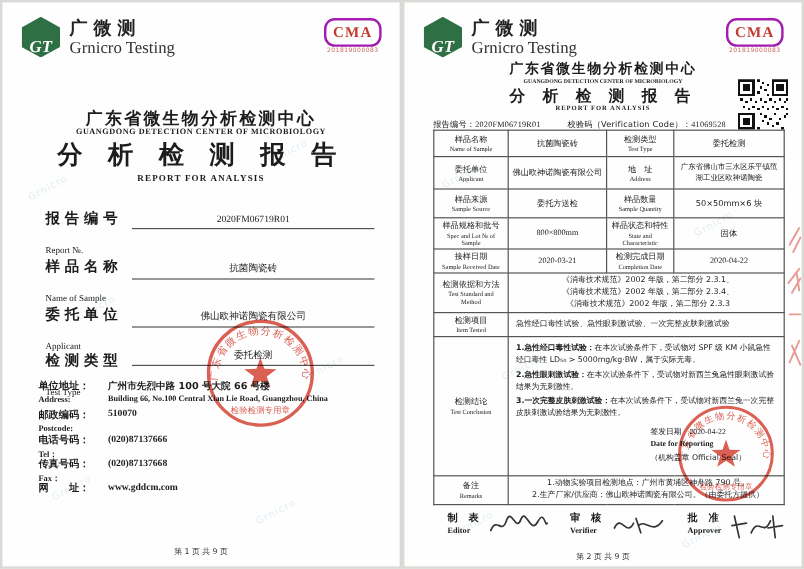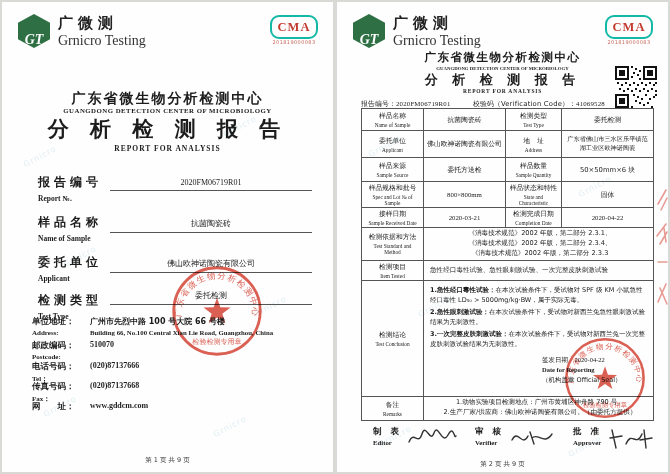--- a/index.html
+++ b/index.html
@@ -11,29 +11,29 @@
   .serif{font-family:"Liberation Serif",serif}
   
   .wm{position:absolute;color:#8fc3d4;opacity:.28;font-size:8px;transform:rotate(-28deg);
       letter-spacing:1px;pointer-events:none}
   
   .hex{width:32px;height:34px;background:#2e6f44;clip-path:polygon(50% 0,100% 26%,100% 74%,50% 100%,0 74%,0 26%);
        display:flex;align-items:flex-end;justify-content:center}
   .hex span{color:#fff;font-weight:bold;font-size:14px;font-style:italic;font-family:"Liberation Serif",serif}
   .brandcn{font-size:15px;font-weight:bold;letter-spacing:5px;color:#222}
   .branden{font-size:14px;color:#333}
-  .cma{width:44px;height:20px;border:2px solid #14b8a6;border-radius:9px;display:flex;align-items:center;
+  .cma{width:44px;height:20px;border:2px solid #a21caf;border-radius:9px;display:flex;align-items:center;
        justify-content:center;color:#c23b2e;font-weight:bold;font-size:12.5px;letter-spacing:1px;
        font-family:"Liberation Serif",serif}
   .cmanum{font-size:5px;color:#c86a5e;letter-spacing:.4px}
   
   .cn-center{width:100%;text-align:center;font-weight:bold}
   
   .fl-label-cn{font-size:12px;font-weight:bold;letter-spacing:4px}
-  .fl-label-en{font-size:7.5px;font-weight:bold;margin-top:3px}
+  .fl-label-en{font-size:7.5px;font-weight:normal;margin-top:13px}
   .fval{position:absolute;left:108px;width:202px;text-align:center;border-bottom:1px solid #555;
         padding-bottom:3px;font-size:8px}
   
   .crow{position:absolute;left:30px;width:280px}
   .ccn{font-size:8.5px;font-weight:bold}
   .cen{font-size:7px;font-weight:bold;margin-top:1px}
   .cval{position:absolute;left:58px;top:0;width:215px}
   .vcn{font-size:8px;font-weight:bold}
   .ven{font-size:6.8px;font-weight:bold;margin-top:1.5px}
   .foot{position:absolute;width:100%;text-align:center;font-size:6.5px;color:#333}

